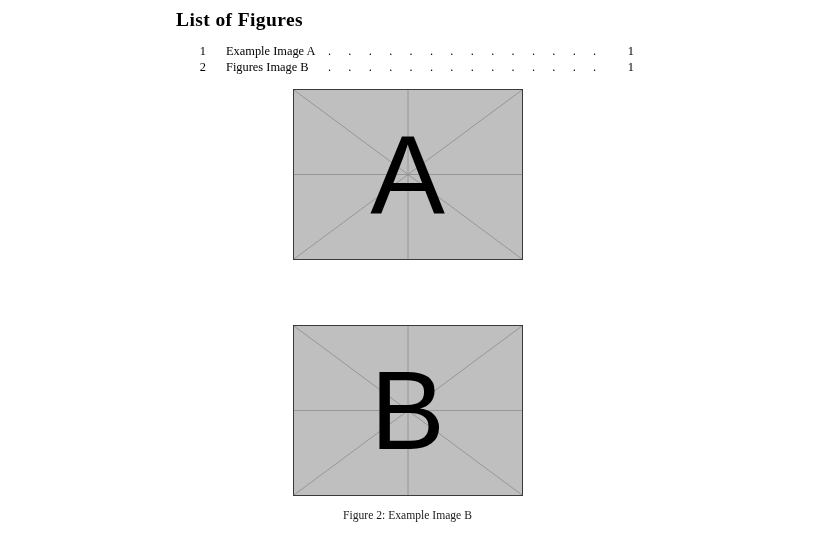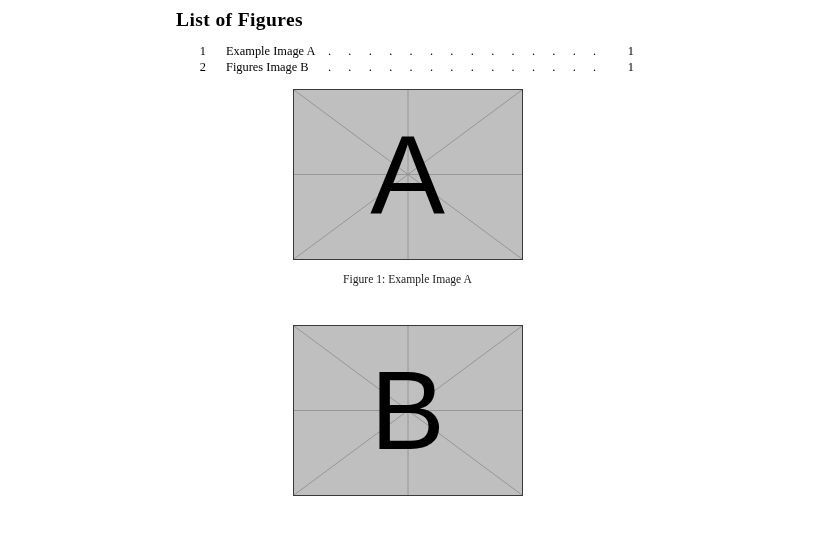--- a/index.html
+++ b/index.html
@@ -166,28 +166,28 @@
   <div class="figure-block" id="figure-1">
     <div class="placeholder">
       <svg viewBox="0 0 230 171" preserveAspectRatio="none">
         <line x1="0" y1="0" x2="230" y2="171" stroke="#8c8c8c" stroke-width="0.8"></line>
         <line x1="230" y1="0" x2="0" y2="171" stroke="#8c8c8c" stroke-width="0.8"></line>
         <line x1="0" y1="85.5" x2="230" y2="85.5" stroke="#8c8c8c" stroke-width="0.8"></line>
         <line x1="115" y1="0" x2="115" y2="171" stroke="#8c8c8c" stroke-width="0.8"></line>
       </svg>
       <div class="glyph">A</div>
     </div>
-    <div class="caption">Figure 1:  Example Image A</div>
   </div>
 
   <div class="figure-block" id="figure-2">
     <div class="placeholder">
       <svg viewBox="0 0 230 171" preserveAspectRatio="none">
         <line x1="0" y1="0" x2="230" y2="171" stroke="#8c8c8c" stroke-width="0.8"></line>
         <line x1="230" y1="0" x2="0" y2="171" stroke="#8c8c8c" stroke-width="0.8"></line>
         <line x1="0" y1="85.5" x2="230" y2="85.5" stroke="#8c8c8c" stroke-width="0.8"></line>
         <line x1="115" y1="0" x2="115" y2="171" stroke="#8c8c8c" stroke-width="0.8"></line>
       </svg>
       <div class="glyph">B</div>
     </div>
+    <div class="caption">Figure 2:  Example Image B</div>
   </div>
 
 </div>
 
 </body></html>

